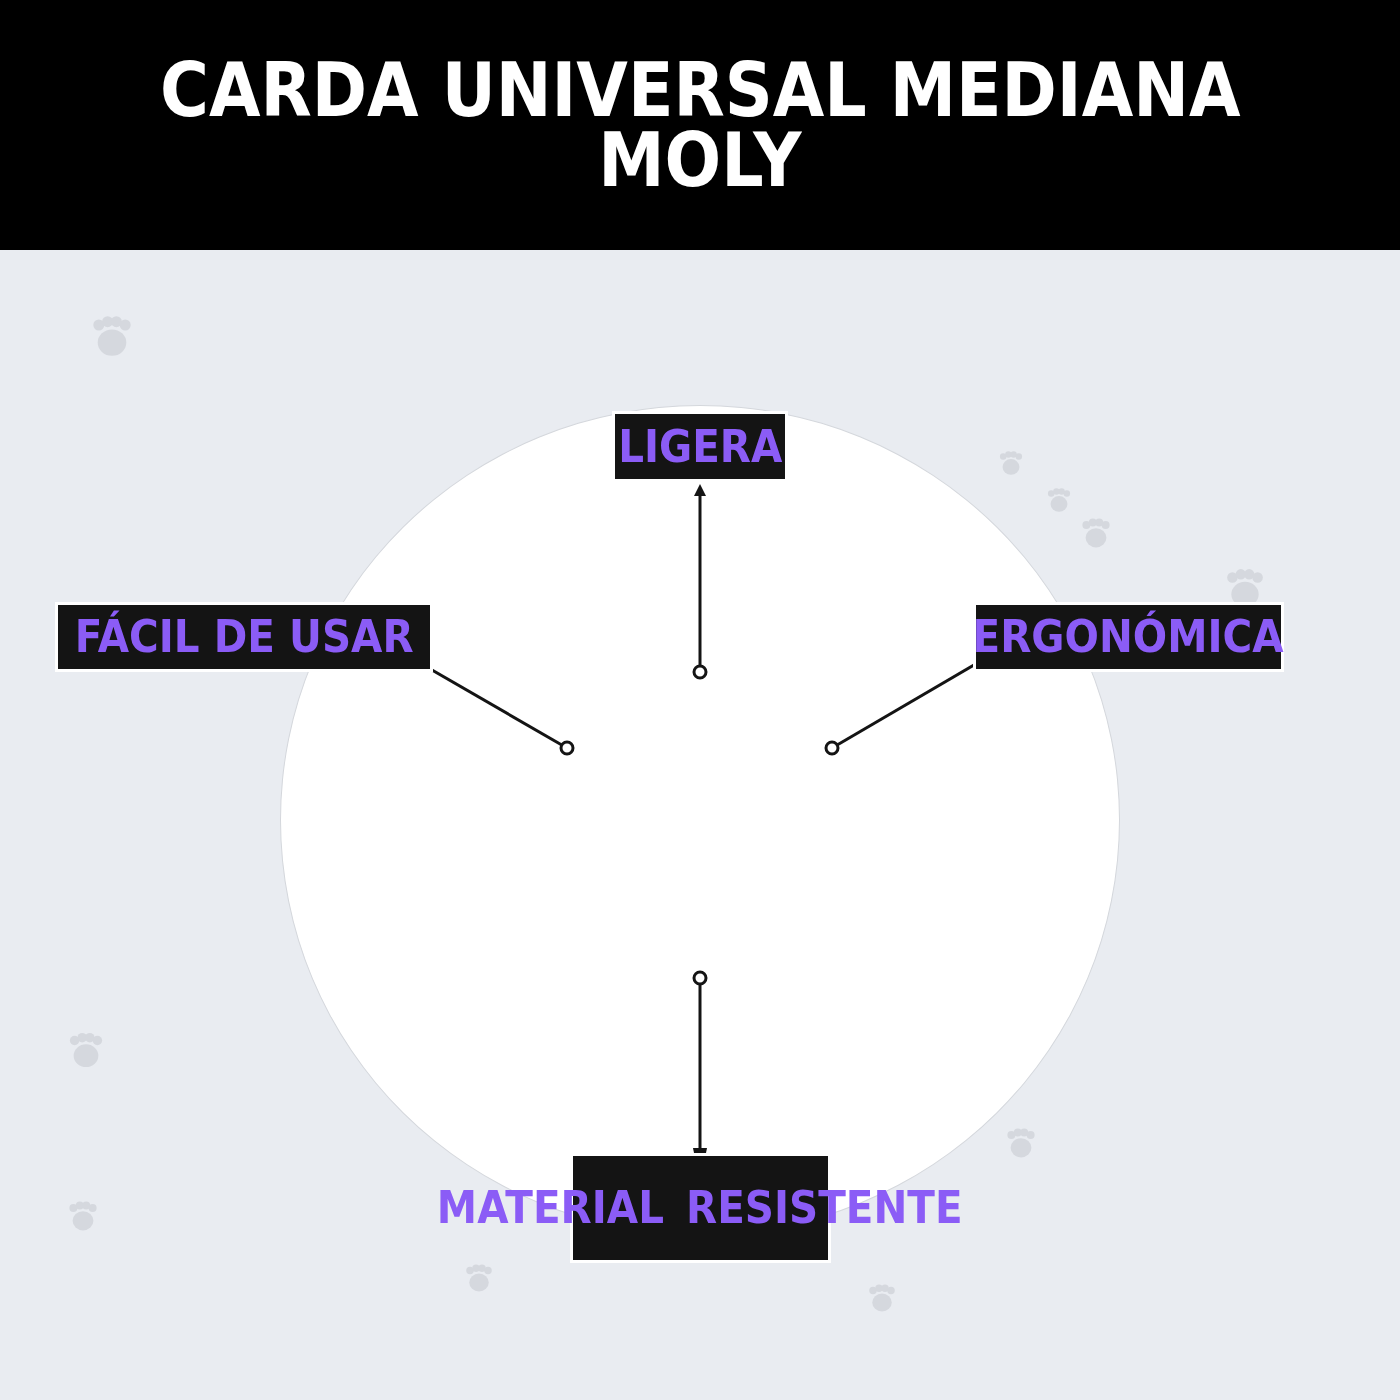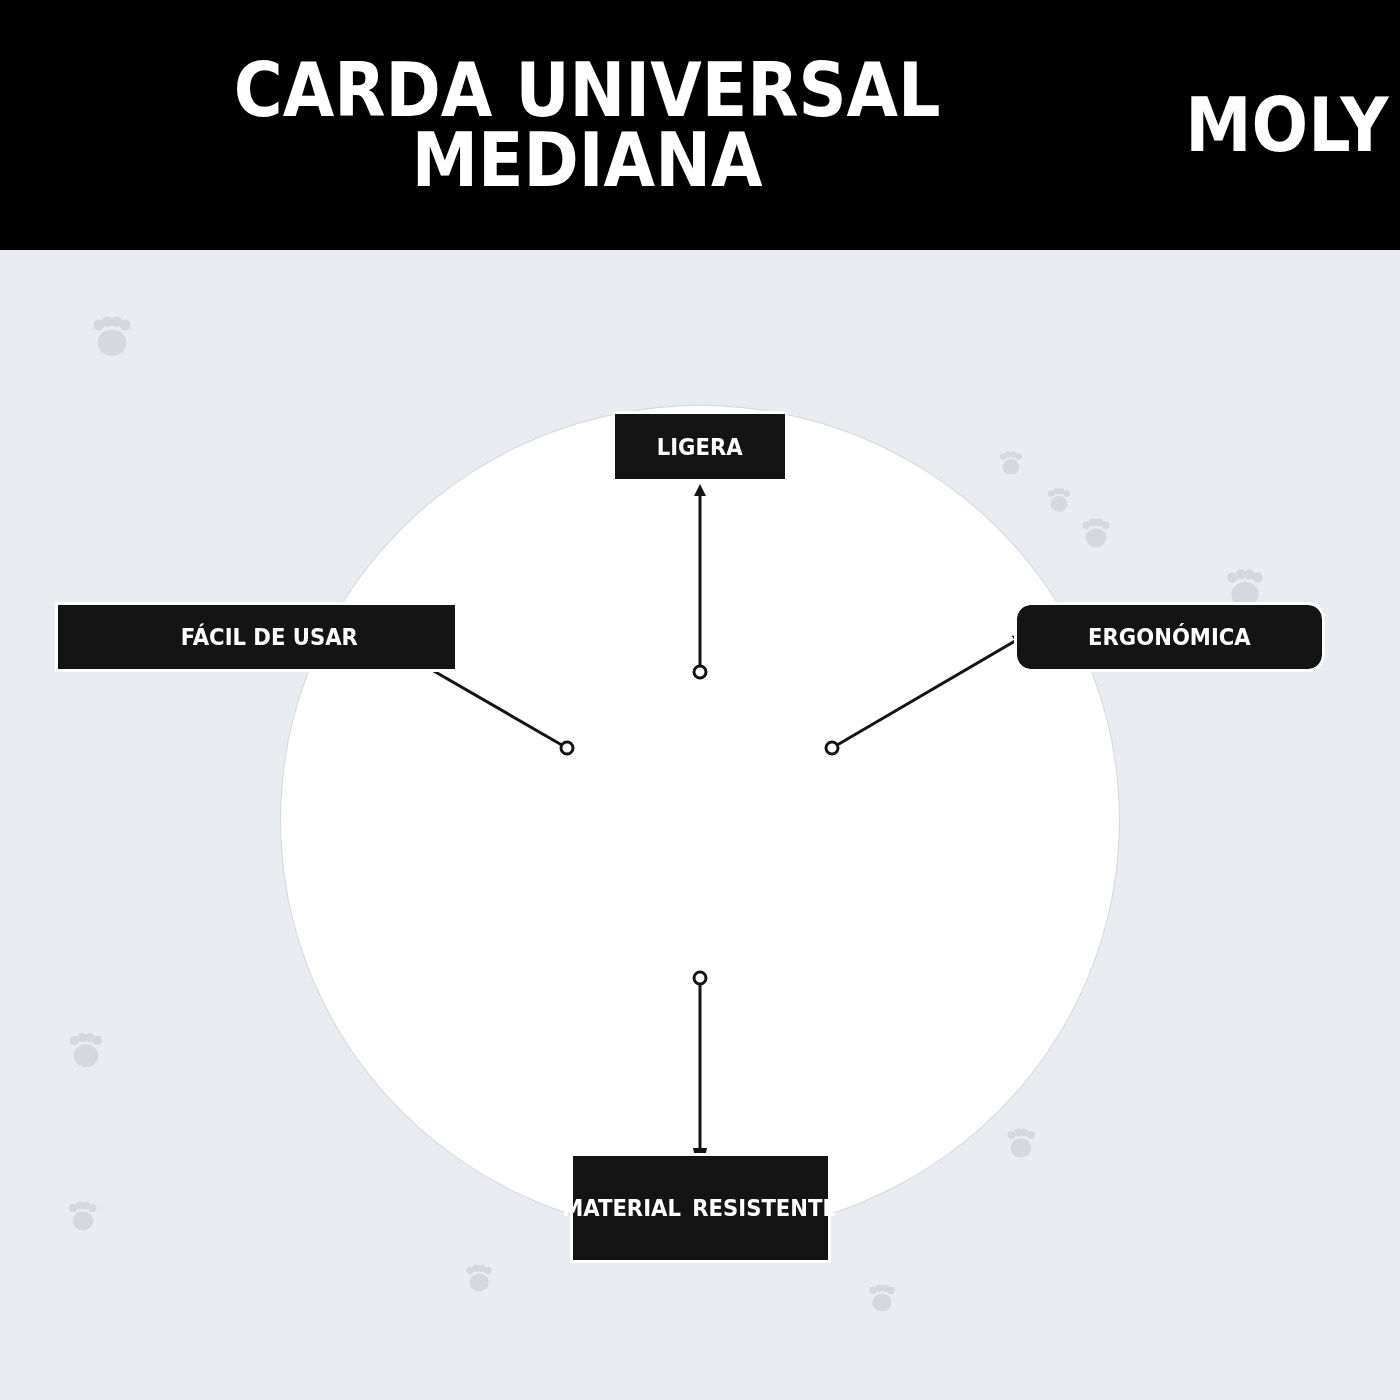--- a/index.html
+++ b/index.html
@@ -1,21 +1,21 @@
 <!DOCTYPE html>
 <html><head>
 <meta charset="utf-8">
 <style>
   html, body { margin:0; padding:0; }
   body { width:1400px; height:1400px; position:relative; overflow:hidden; background:#e9ecf1; font-family:"DejaVu Sans", sans-serif; }
-  .header { position:absolute; left:0; top:0; width:1400px; height:250px; background:#000; display:flex; flex-direction:row; align-items:center; justify-content:center; }
+  .header { position:absolute; left:0; top:0; width:1400px; height:250px; background:#000; display:flex; flex-direction:column; align-items:center; justify-content:center; }
   .title { color:#fff; font-weight:bold; font-size:74px; line-height:70px; text-align:center; letter-spacing:0px; transform:scaleX(0.9); }
   .circle { position:absolute; left:280px; top:405px; width:840px; height:830px; border-radius:50%; background:#fff; border:1px solid #d4d7dc; box-sizing:border-box; }
   .paw { position:absolute; }
-  .label { position:absolute; background:#141414; color:#ffffff; font-weight:bold; font-size:23px; line-height:38px; display:flex; align-items:center; justify-content:center; text-align:center; outline:3px solid #fff; transform-origin:center; }
+  .label { position:absolute; background:#141414; color:#8b5cf6; font-weight:bold; font-size:44px; line-height:38px; display:flex; align-items:center; justify-content:center; text-align:center; outline:3px solid #fff; transform-origin:center; }
   .label span { display:inline-block; transform:scaleX(0.92); }
   svg.lines { position:absolute; left:0; top:0; }
 </style>
 </head>
 <body>
 
 <div class="header">
   <div class="title">CARDA UNIVERSAL MEDIANA</div>
   <div class="title">MOLY</div>
 </div>
@@ -116,22 +116,22 @@
   <g>
     <line x1="700" y1="978" x2="700" y2="1148" stroke="#141414" stroke-width="3"></line>
     <path d="M693,1148 L707,1148 L706,1153 L694,1153 z" fill="#141414"></path>
     <circle cx="700" cy="978" r="6" fill="#fff" stroke="#141414" stroke-width="3"></circle>
   </g>
 </svg>
 
 <div class="label" style="left:615px; top:414px; width:170px; height:65px;">
   <span>LIGERA</span>
 </div>
-<div class="label" style="left:58px; top:605px; width:372px; height:64px;padding-left:25px;">
+<div class="label" style="left:58px; top:605px; width:372px; height:64px;">
   <span>FÁCIL DE USAR</span>
 </div>
-<div class="label" style="left:1017px; top:605px; width:305px; height:64px;border-radius:14px;">
+<div class="label" style="left:976px; top:605px; width:305px; height:64px;">
   <span>ERGONÓMICA</span>
 </div>
 <div class="label" style="left:573px; top:1156px; width:255px; height:104px; flex-direction:row;">
   <span>MATERIAL</span>
   <span>RESISTENTE</span>
 </div>
 
 </body></html>

